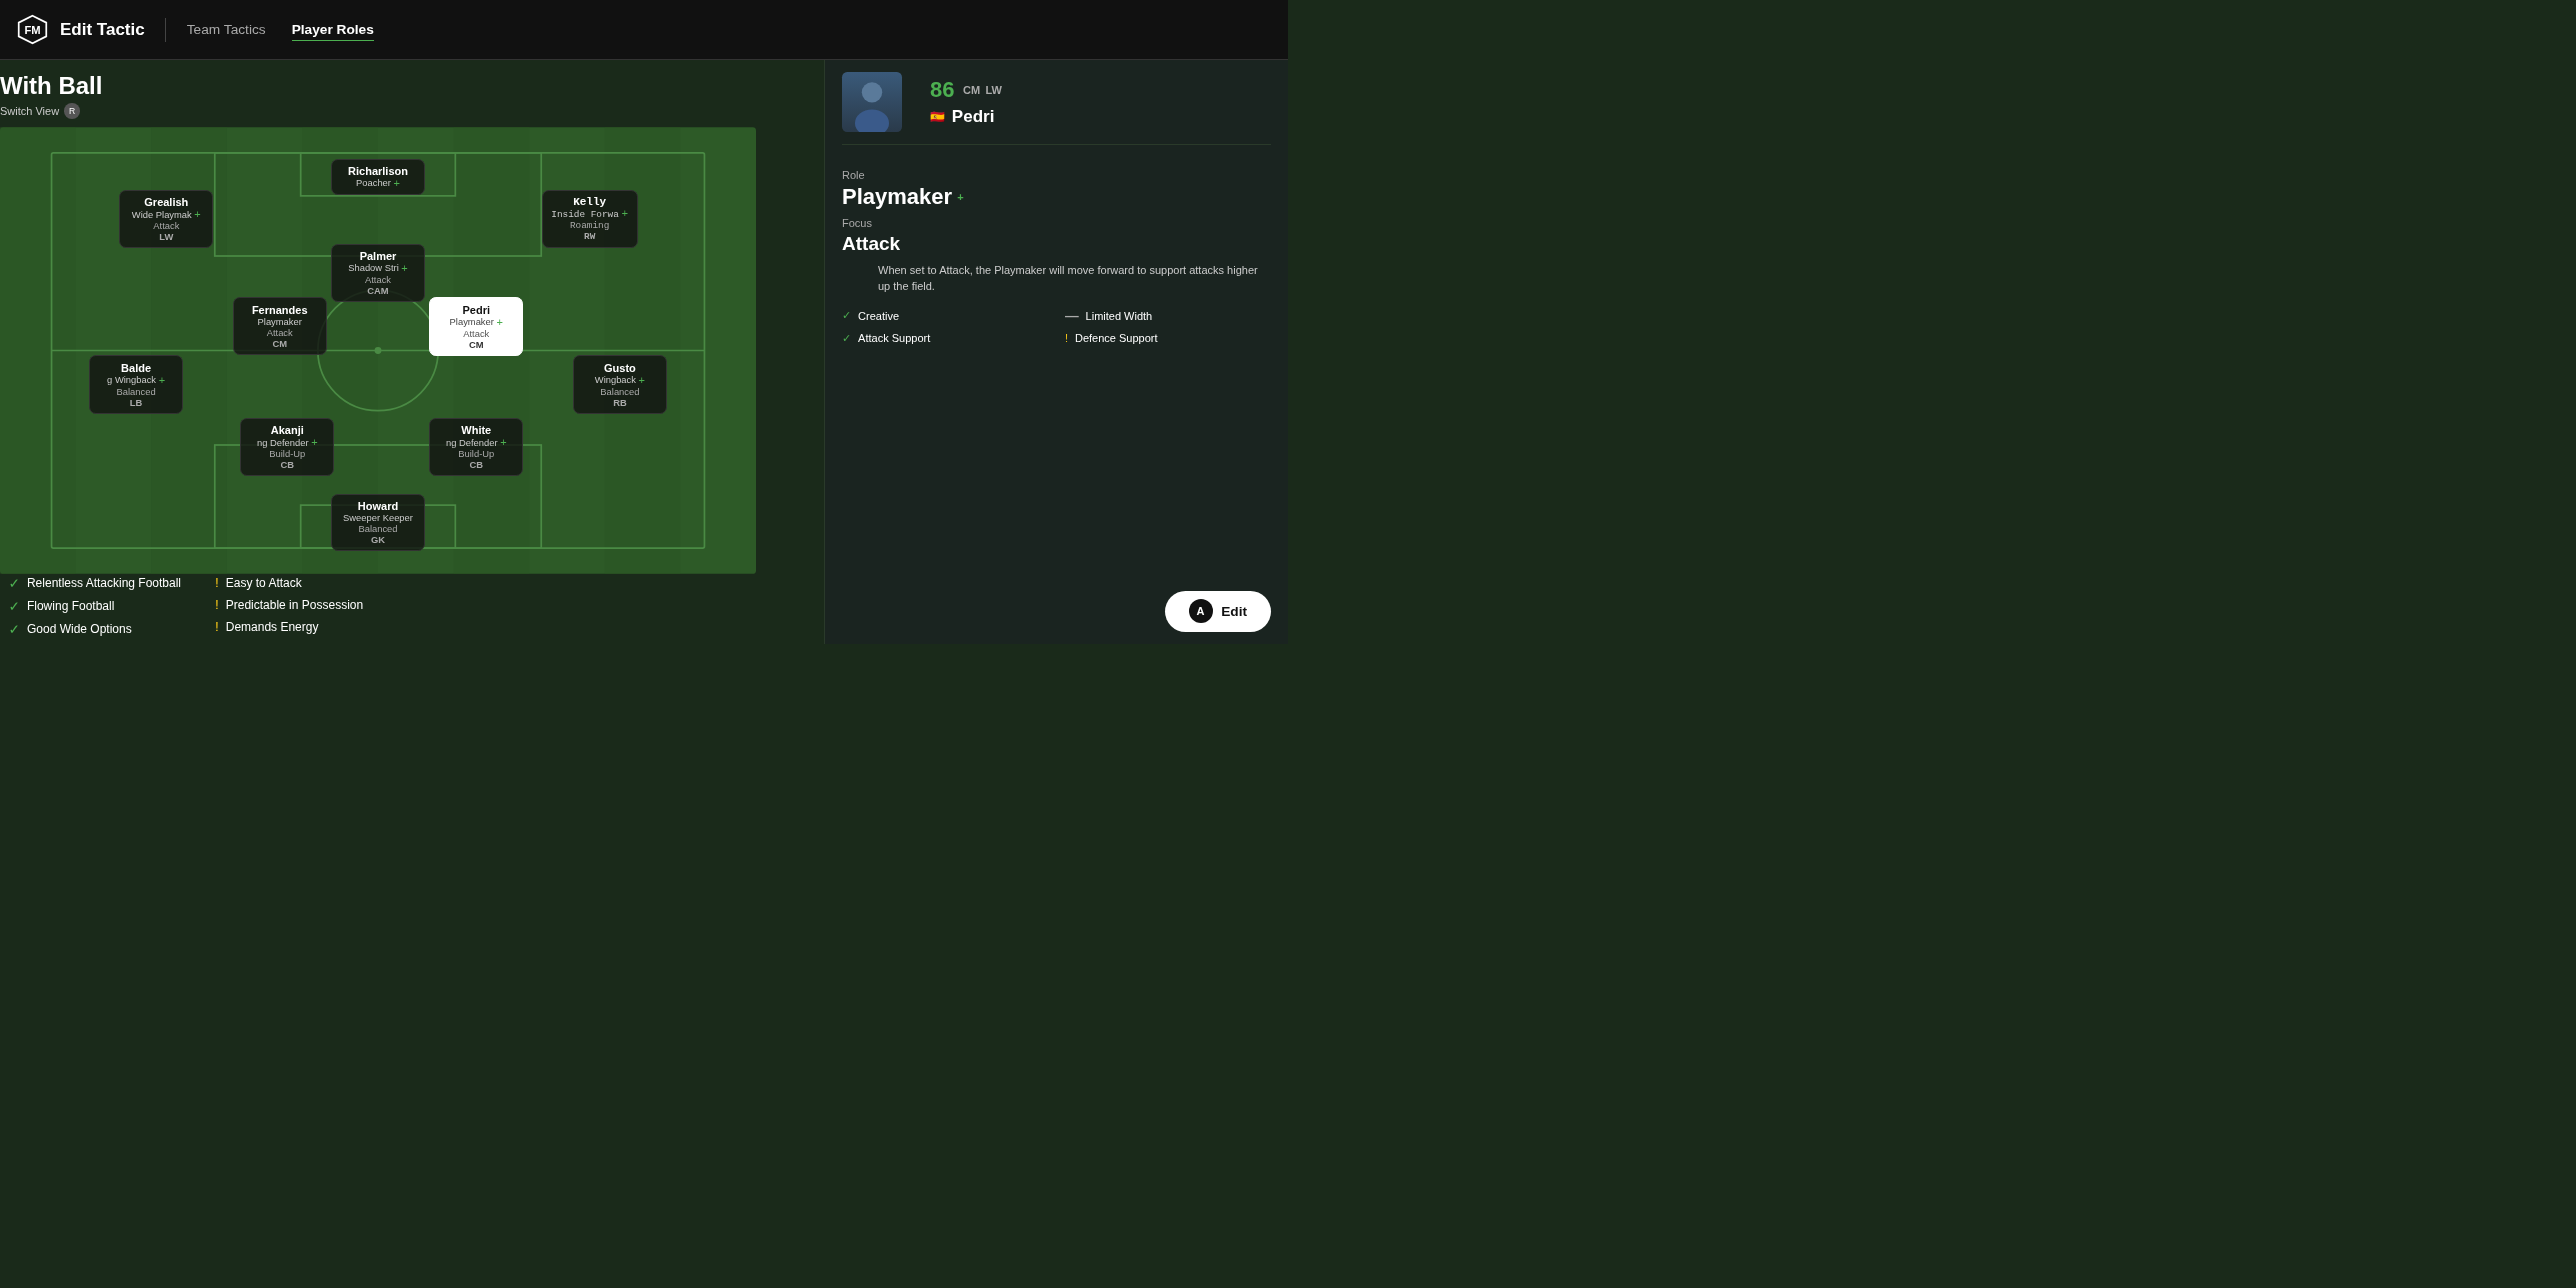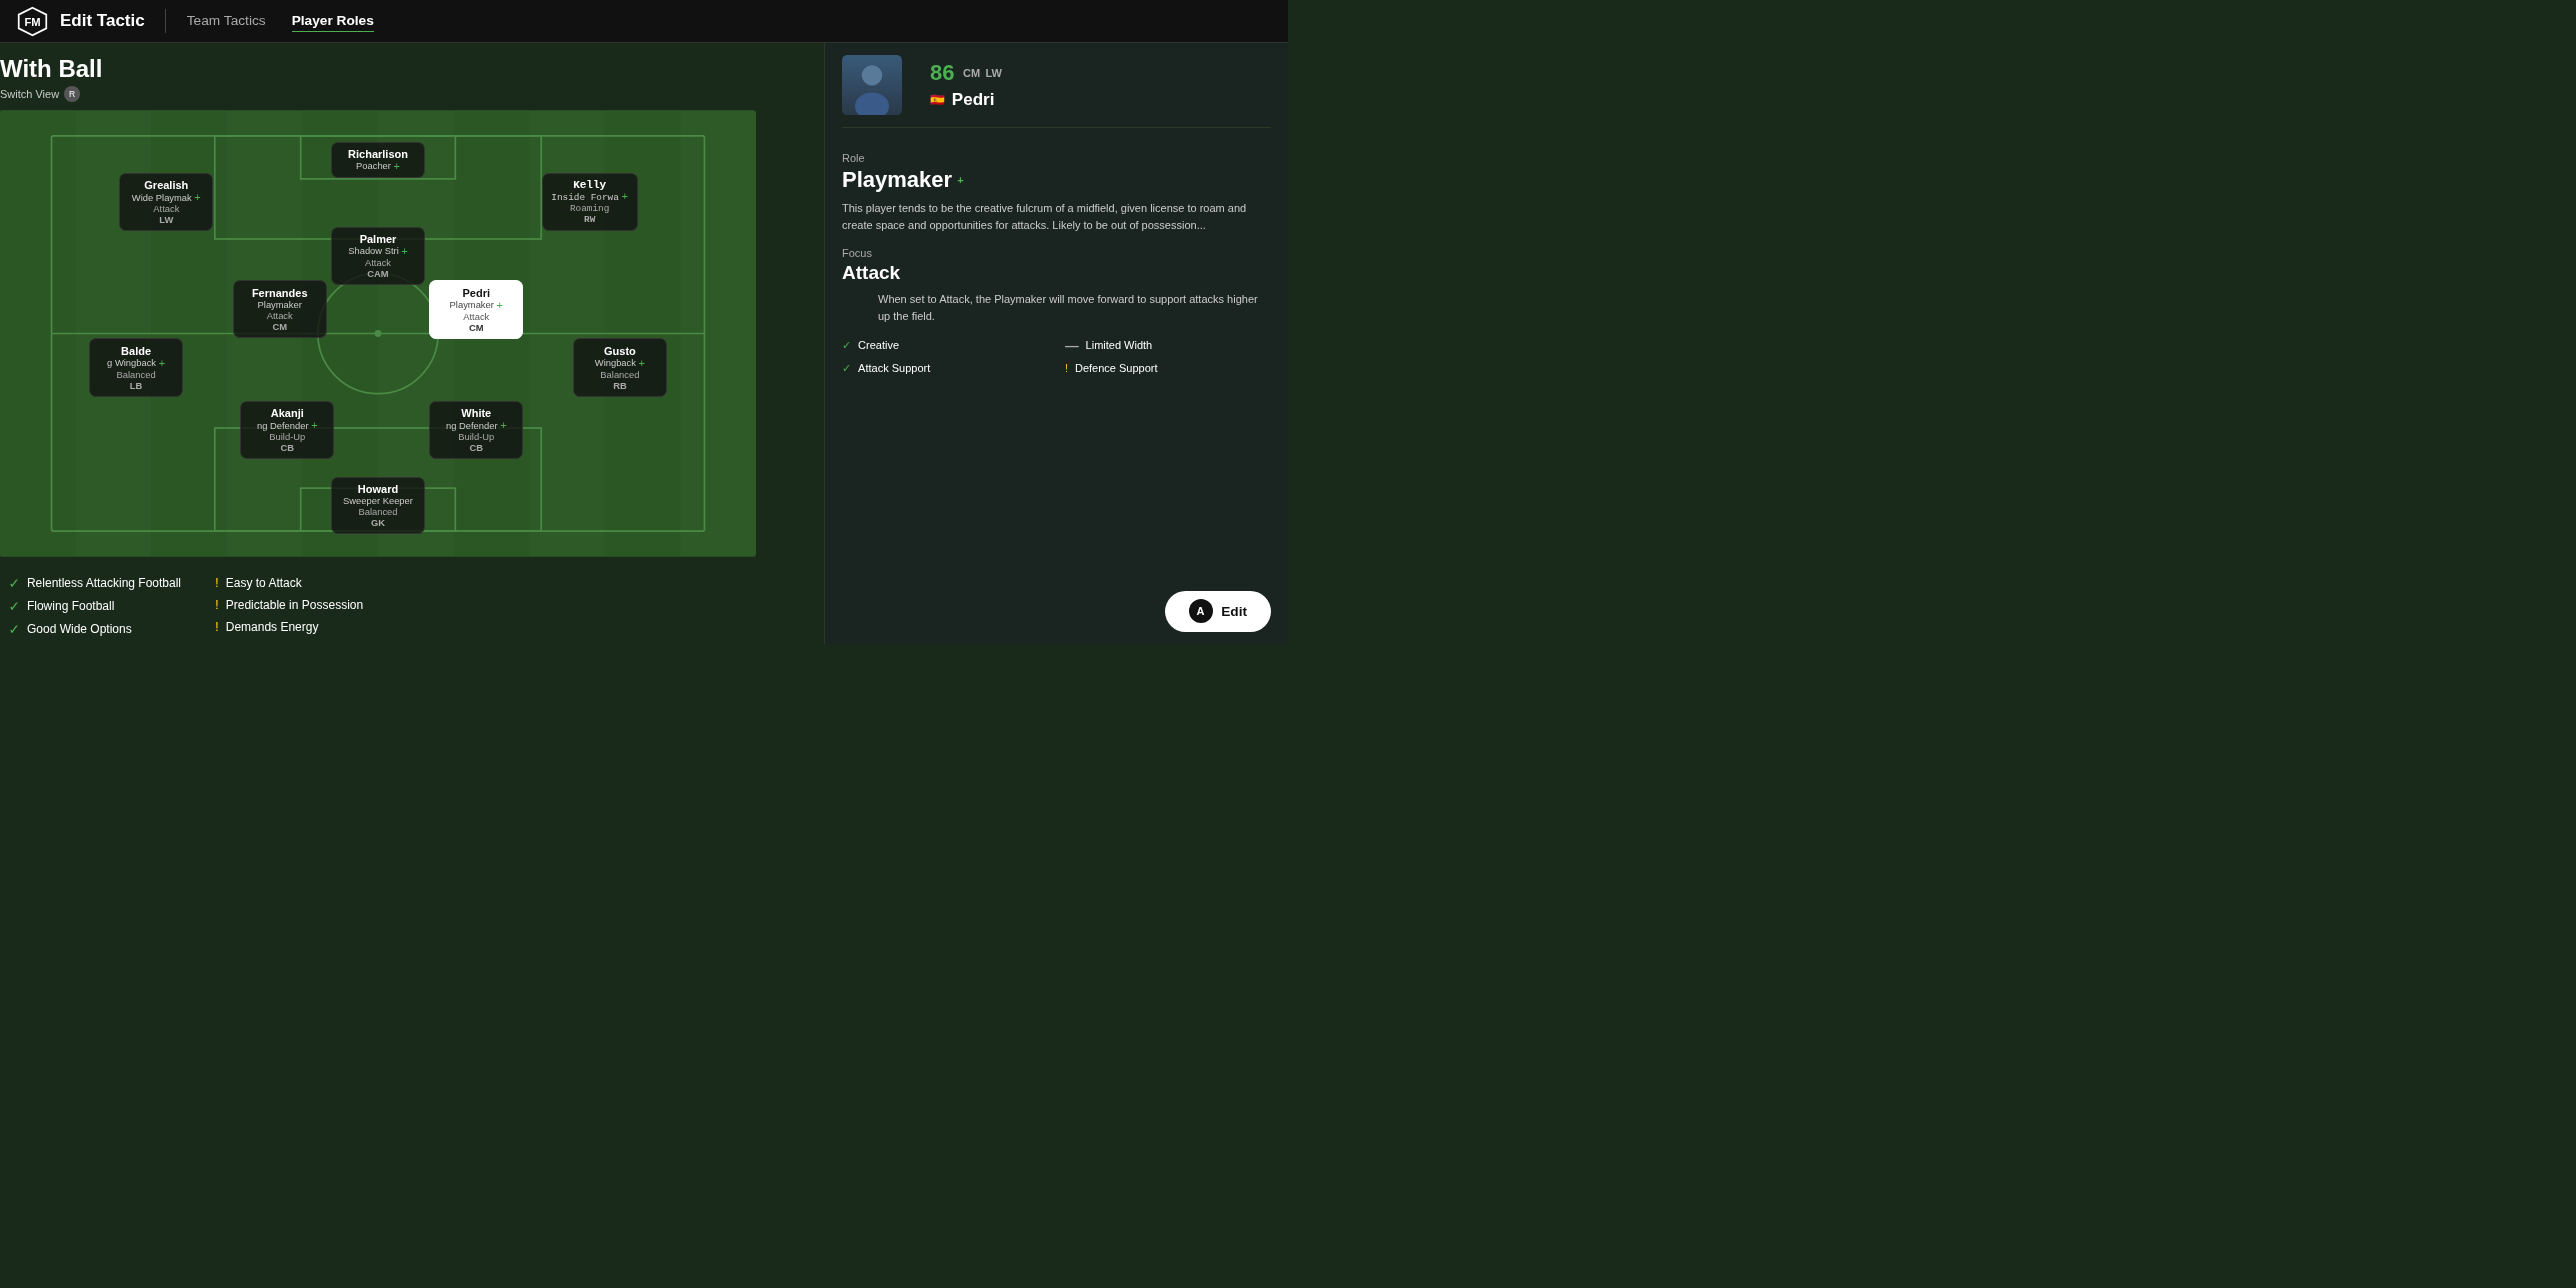--- a/index.html
+++ b/index.html
@@ -13,21 +13,21 @@
       display: flex;
       flex-direction: column;
     }
 
     
     .header {
       background: #111;
       display: flex;
       align-items: center;
       padding: 0 17px;
-      height: 43px;
+      height: 60px;
       border-bottom: 0.9px solid #333;
       flex-shrink: 0;
     }
     .logo {
       width: 31px;
       height: 31px;
       margin-right: 12px;
     }
     .app-title {
       font-size: 17px;
@@ -528,21 +528,20 @@
         </div>
       </div>
     </div>
 
     <div>
       <div class="section-label">Role</div>
       <div class="role-title">
         <span>Playmaker</span>
         <span class="green-plus">+</span>
       </div>
-      <div class="role-desc">This player tends to be the creative fulcrum of a midfield, given license to roam and create space and opportunities for attacks. Likely to be out of possession...</div>
     </div>
 
     <div>
       <div class="focus-label">Focus</div>
       <div class="focus-title">Attack</div>
       <div class="focus-desc">When set to Attack, the Playmaker will move forward to support attacks higher up the field.</div>
     </div>
 
     <div class="attrs-grid">
       <div class="attr-item">

